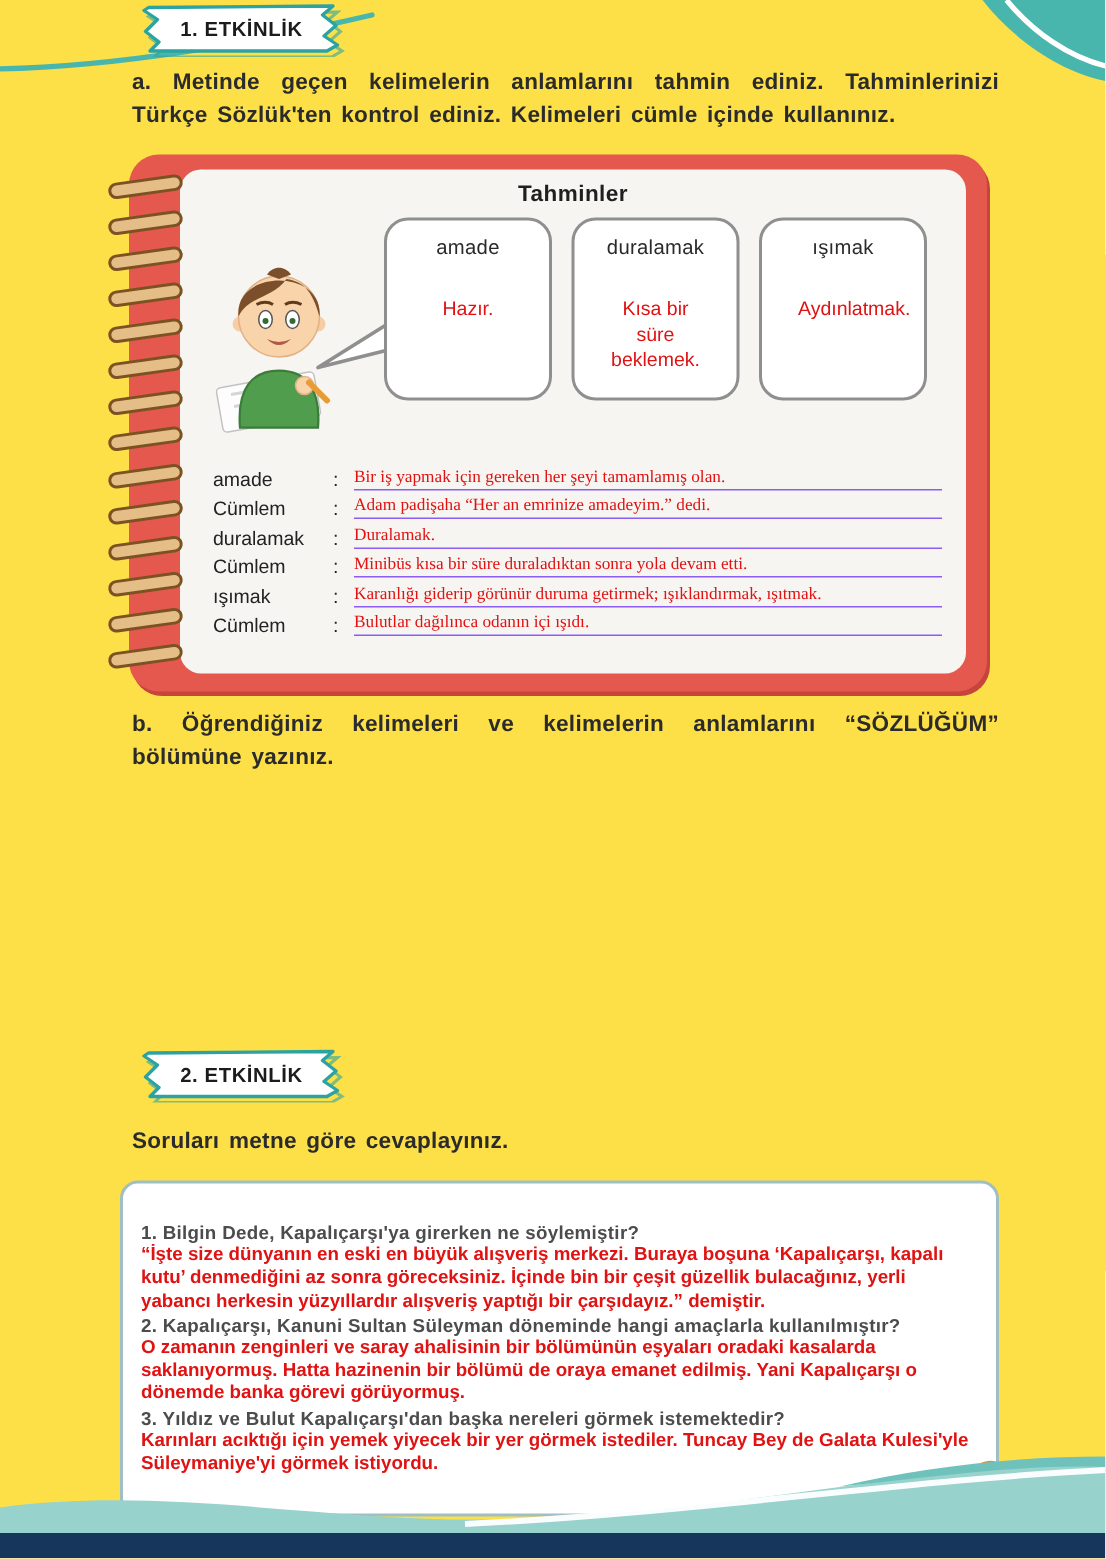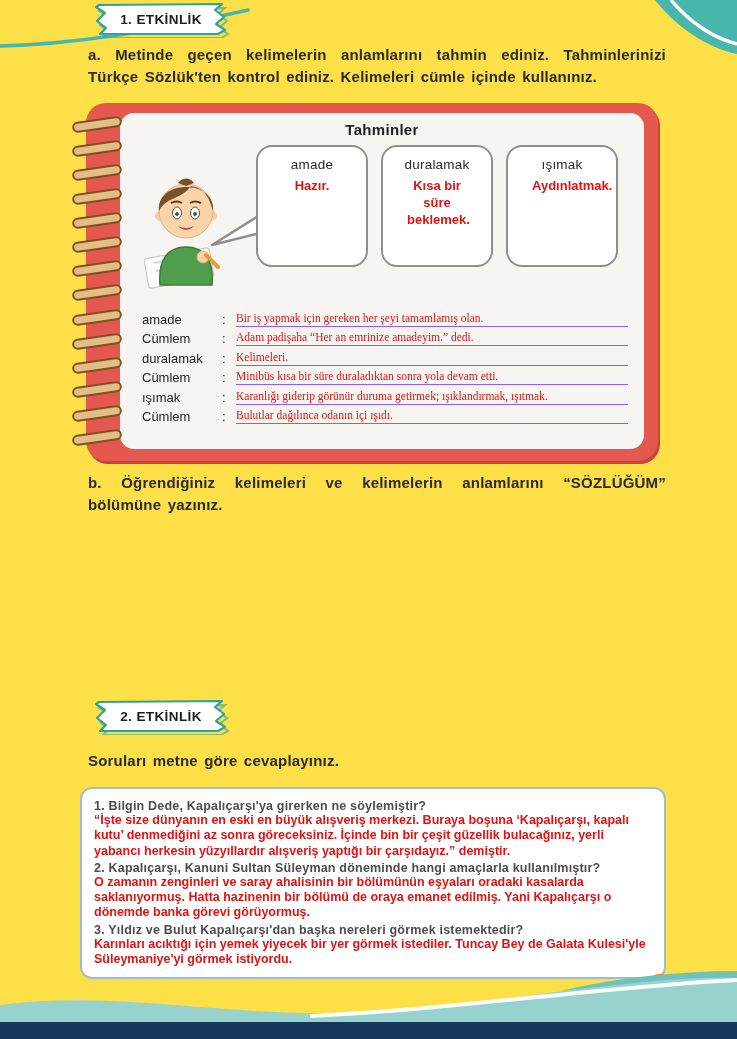--- a/index.html
+++ b/index.html
@@ -44,40 +44,40 @@
   .ring{width:50px;height:11px;background:#e5bd86;border:2px solid #7d5223;border-radius:7px;
         transform:rotate(-8deg);box-sizing:border-box;}
 
   .note-title{position:absolute;top:8px;left:0;right:0;text-align:center;font-weight:bold;
               font-size:15px;color:#1f1f1f;letter-spacing:.3px;}
 
   .bubbles{position:absolute;left:136px;top:32px;display:flex;gap:13px;z-index:2;}
   .bubble{width:112px;height:122px;background:#ffffff;border:2px solid #8f8f8f;
           border-radius:16px;box-sizing:border-box;padding-top:10px;text-align:center;}
   .bubble-word{font-size:13.5px;color:#2a2a2a;letter-spacing:.2px;}
-  .bubble-answer{margin-top:6px;font-size:13px;font-weight:bold;color:#e01212;
+  .bubble-answer{margin-top:26px;font-size:13px;font-weight:normal;color:#e01212;
                  padding:0 24px;line-height:1.3;}
 
   .tail{position:absolute;left:90px;top:100px;z-index:1;}
   .boy{position:absolute;left:10px;top:46px;z-index:2;}
 
   .dict-title{position:absolute;top:170px;left:0;right:0;text-align:center;font-weight:bold;
               font-size:15px;color:#1f1f1f;letter-spacing:.3px;}
   .dict-rows{position:absolute;left:22px;top:194px;width:486px;}
   .dict-row{display:flex;align-items:flex-end;height:19.5px;font-size:13px;}
   .dict-label{width:80px;color:#222;flex:none;}
   .dict-colon{width:14px;color:#222;flex:none;}
   .dict-text{flex:1;color:#e01212;font-size:11.5px;border-bottom:1px solid #8b5cf6;
              white-space:nowrap;padding-bottom:2px;font-family:Liberation Serif, serif;}
 
   .answers-b{position:absolute;left:96px;top:530px;}
   .answer-line{font-size:14px;font-weight:bold;color:#e01212;margin-bottom:22px;}
 
   .qa-box{position:absolute;left:80px;top:787px;width:586px;border:2px solid #9fbec6;
-          border-radius:12px;padding:8px 12px;box-sizing:border-box;background:#fff;}
+          border-radius:12px;padding:24px 12px;box-sizing:border-box;background:#fff;}
   .qa-q{margin:2px 0 0;font-size:12.5px;font-weight:bold;color:#4c4c4c;letter-spacing:.2px;}
   .qa-a{margin:0 0 2px;font-size:12.5px;font-weight:bold;color:#e01212;line-height:1.22;}
 </style>
 </head>
 <body>
 
 <div class="page">
 
   <svg class="deco-tl" width="250" height="56" viewBox="0 0 250 56">
     <path d="M0,46 C80,44 162,30 248,10" stroke="#49b6ae" stroke-width="3.5" fill="none" stroke-linecap="round"></path>
@@ -154,21 +154,21 @@
           <span class="dict-text">Bir iş yapmak için gereken her şeyi tamamlamış olan.</span>
         </div>
         <div class="dict-row">
           <span class="dict-label">Cümlem</span>
           <span class="dict-colon">:</span>
           <span class="dict-text">Adam padişaha “Her an emrinize amadeyim.” dedi.</span>
         </div>
         <div class="dict-row">
           <span class="dict-label">duralamak</span>
           <span class="dict-colon">:</span>
-          <span class="dict-text">Kelimeleri.</span>
+          <span class="dict-text">Duralamak.</span>
         </div>
         <div class="dict-row">
           <span class="dict-label">Cümlem</span>
           <span class="dict-colon">:</span>
           <span class="dict-text">Minibüs kısa bir süre duraladıktan sonra yola devam etti.</span>
         </div>
         <div class="dict-row">
           <span class="dict-label">ışımak</span>
           <span class="dict-colon">:</span>
           <span class="dict-text">Karanlığı giderip görünür duruma getirmek; ışıklandırmak, ışıtmak.</span>

